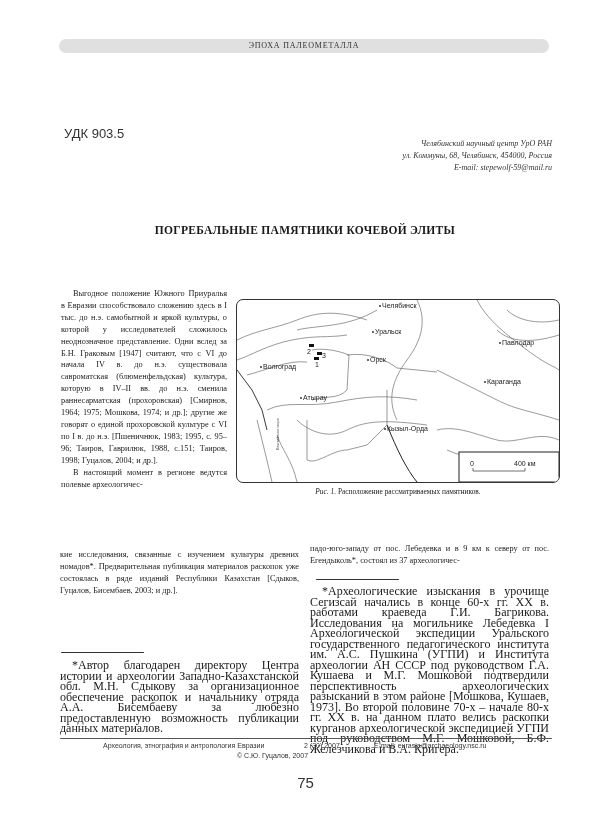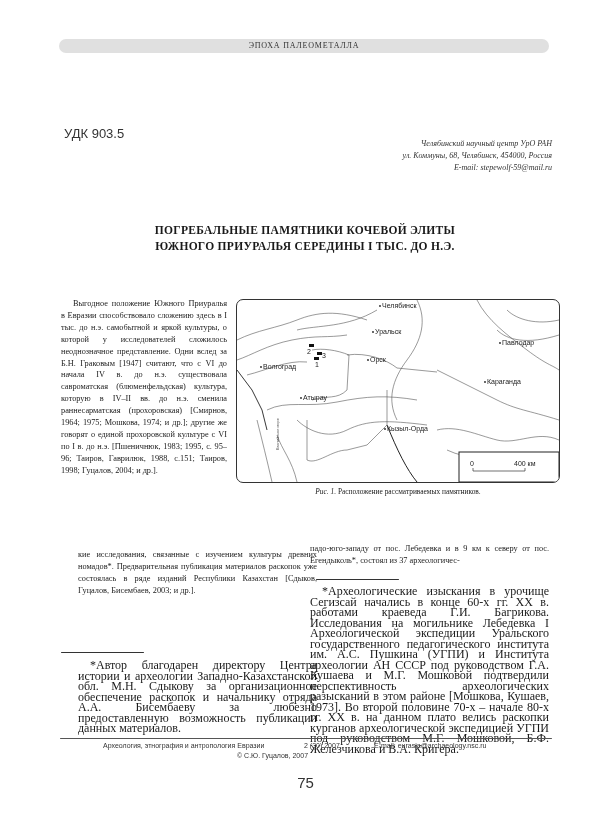--- a/index.html
+++ b/index.html
@@ -8,24 +8,24 @@
   .abs { position:absolute;border-radius:7px; }
   .section-bar { left:59px; top:39px; width:490px; height:14px; background:#e0e0e0;
                  text-align:center; font-size:8px; letter-spacing:0.8px; line-height:14px; color:#333; }
   .udk { left:64px; top:126px; font-family:"Liberation Sans", sans-serif; font-size:13px; color:#333; }
   .author-block { right:59px; top:138px; text-align:right; }
   .author-name { font-size:14px; font-weight:bold; margin-bottom:2px; }
   .affil { font-size:8px; font-style:italic; line-height:12px; color:#333; }
   .title { left:60px; top:222px; width:490px; text-align:center; font-weight:bold;
            font-size:11.5px; line-height:16px; letter-spacing:0.3px; }
   .body-text { font-size:8.3px; line-height:11.9px; text-align:justify; }
-  .col-left { left:61px; top:298px; width:166px; }
+  .col-left { left:61px; top:288px; width:166px; }
   .col-left p, .wide p { margin:0; }
   .indent { text-indent:12px; }
-  .wide { left:78px; width:239px; }
+  .wide { left:60px; width:239px; }
   .col-right { left:310px; width:239px; }
   .fn-rule { height:0; border-top:1px solid #333; width:83px; }
   .fn-text { font-size:12px; line-height:10.5px; text-align:justify; }
   .map-frame { left:236px; top:299px; width:322px; height:182px; border:1px solid #333; background:#fff; overflow:hidden; }
   .caption { left:236px; top:487px; width:324px; text-align:center; font-size:7.4px; line-height:10px; }
   .footer-rule { left:60px; top:738px; width:492px; border-top:1px solid #555; }
   .footer { font-family:"Liberation Sans", sans-serif; font-size:7px; color:#333; }
   .map-label { font-family:"Liberation Sans", sans-serif; font-size:7px; fill:#222; }
   .map-label-sm { font-family:"Liberation Sans", sans-serif; font-size:4px; fill:#555; }
   b { font-weight:bold; }
@@ -41,25 +41,25 @@
 <div class="abs udk">УДК 903.5</div>
 
 <div class="abs author-block">
   <div class="affil">Челябинский научный центр УрО РАН</div>
   <div class="affil">ул. Коммуны, 68, Челябинск, 454000, Россия</div>
   <div class="affil">E-mail: stepewolf-59@mail.ru</div>
 </div>
 
 <div class="abs title">
   <div>ПОГРЕБАЛЬНЫЕ ПАМЯТНИКИ КОЧЕВОЙ ЭЛИТЫ</div>
-  <div>ЮЖНОГО ПРИУРАЛЬЯ СЕРЕДИНЫ I ТЫС. ДО Н.Э.</div>
 </div>
 
 <div class="abs col-left body-text">
   <p class="indent">Выгодное положение Южного Приуралья в Евразии способствовало сложению здесь в I тыс. до н.э. самобытной и яркой культуры, о которой у исследователей сложилось неоднозначное представление. Одни вслед за Б.Н. Граковым [1947] считают, что с VI до начала IV в. до н.э. существовала савроматская (блюменфельдская) культура, которую в IV–II вв. до н.э. сменила раннесарматская (прохоровская) [Смирнов, 1964; 1975; Мошкова, 1974; и др.]; другие же говорят о единой прохоровской культуре с VI по I в. до н.э. [Пшеничнюк, 1983; 1995, с. 95–96; Таиров, Гаврилюк, 1988, с.151; Таиров, 1998; Гуцалов, 2004; и др.].</p>
+  <p class="indent">В настоящий момент в регионе ведутся полевые археологичес-</p>
 </div>
 
 <div class="abs wide body-text" style="top:549px;">
   <p>кие исследования, связанные с изучением культуры древних номадов*. Предварительная публикация материалов раскопок уже состоялась в ряде изданий Республики Казахстан [Сдыков, Гуцалов, Бисембаев, 2003; и др.].</p>
 </div>
 
 <div class="abs fn-rule" style="left:61px; top:652px;"></div>
 <div class="abs wide fn-text" style="top:660px; text-indent:12px;">*Автор благодарен директору Центра истории и археологии Западно-Казахстанской обл. М.Н. Сдыкову за организационное обеспечение раскопок и начальнику отряда А.А. Бисембаеву за любезно предоставленную возможность публикации данных материалов.</div>
 
 <div class="abs col-right body-text" style="top:543px;">

